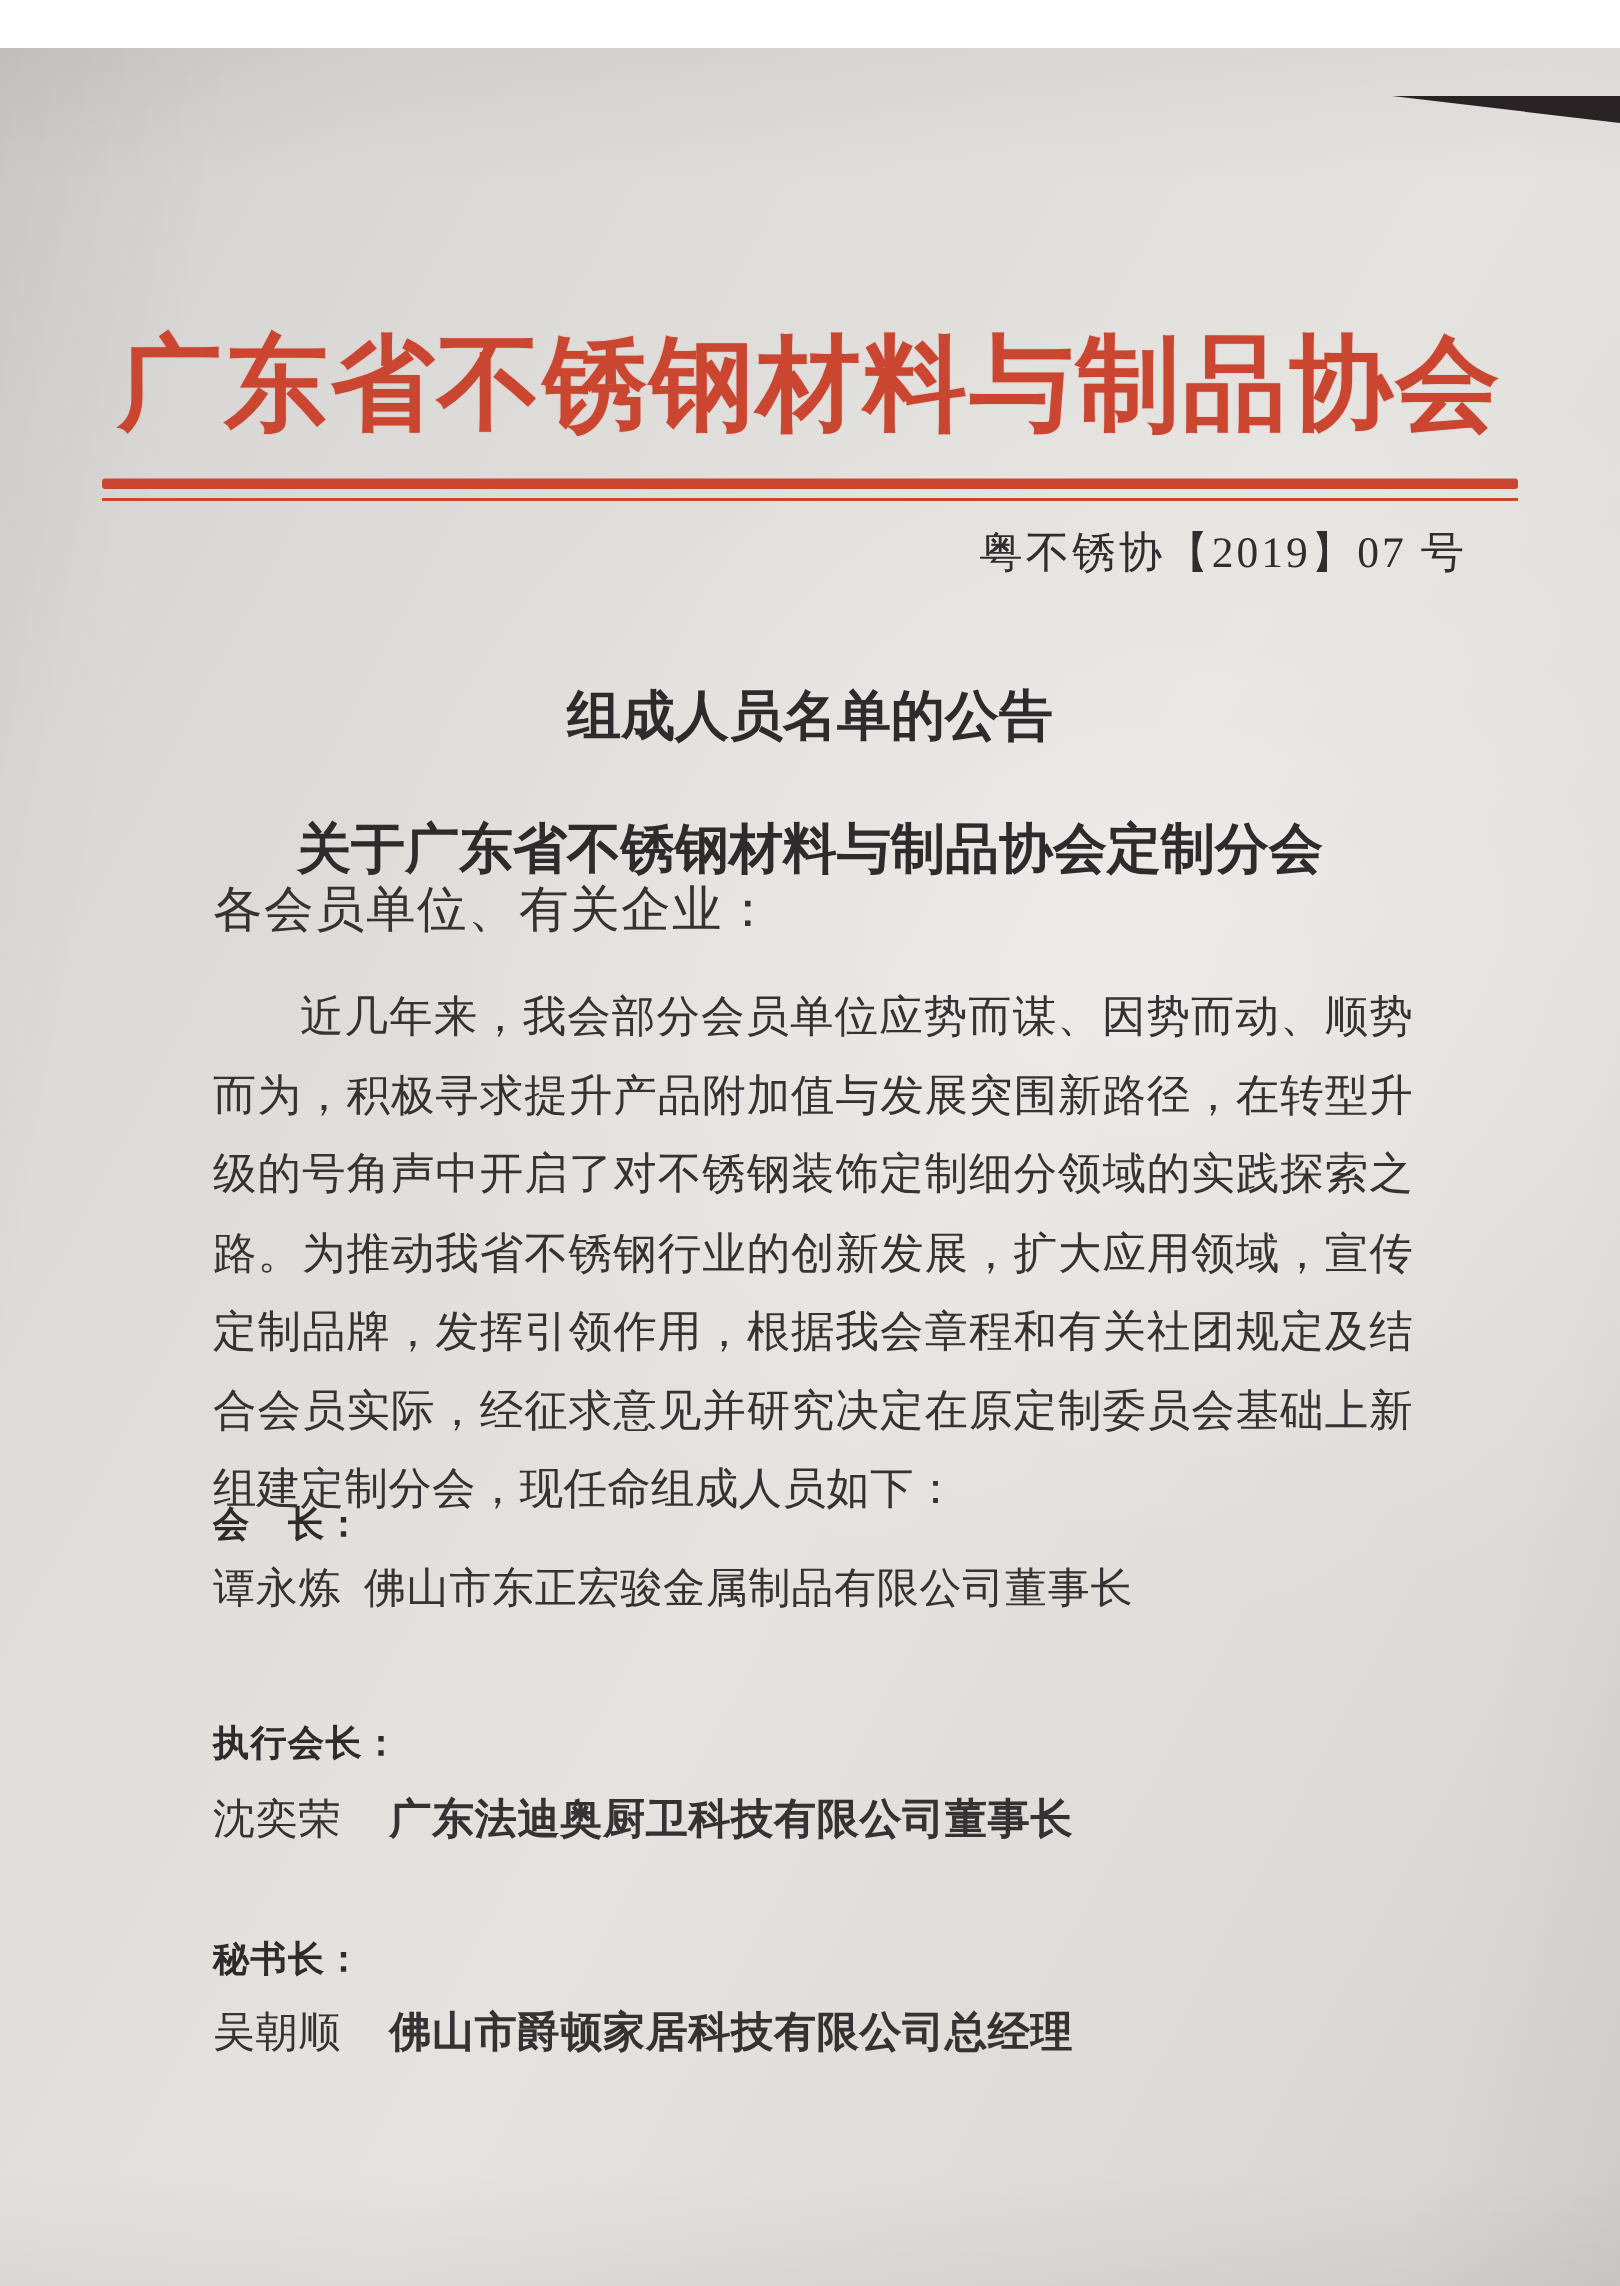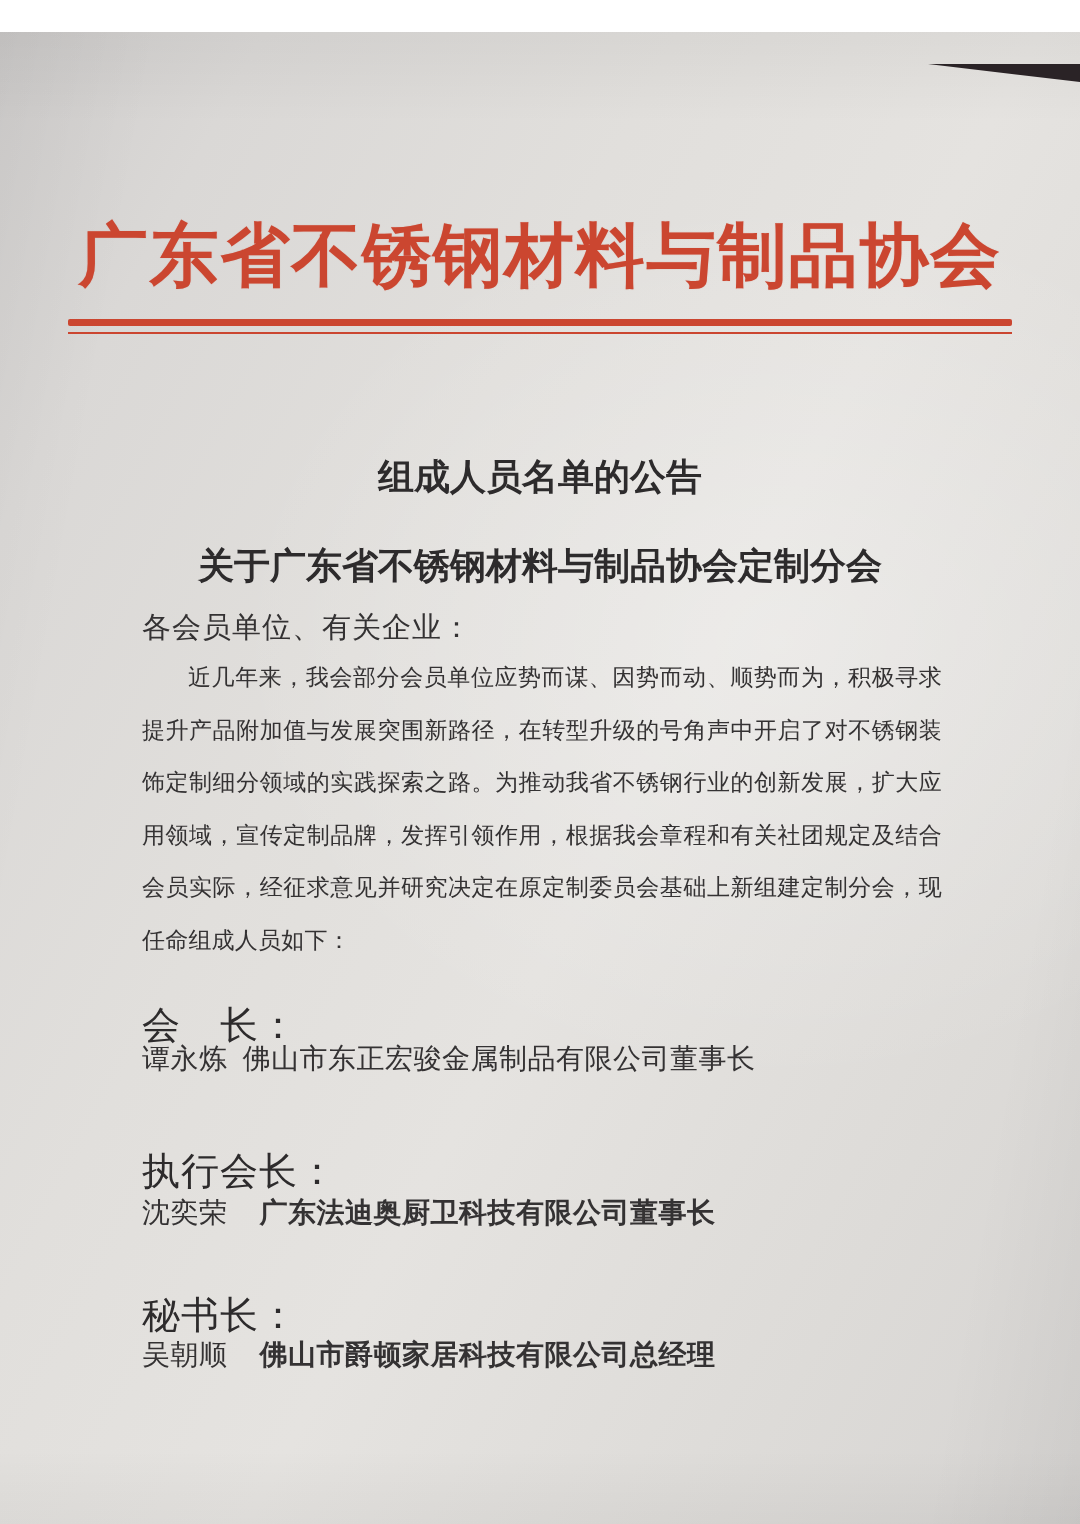--- a/index.html
+++ b/index.html
@@ -52,35 +52,35 @@
     color: #2f2d2e;
     white-space: nowrap;
   }
   .doc-title {
     position: absolute; top: 353px; left: 0; width: 1080px;
     text-align: center;
     font-size: 36px; font-weight: bold; line-height: 57px;
     color: #2d2b2c;
   }
   .salutation {
-    position: absolute; top: 544px; left: 142px;
-    font-size: 29px; letter-spacing: 1px;
+    position: absolute; top: 520px; left: 142px;
+    font-size: 33px; letter-spacing: 1px;
     color: #343233;
   }
   .body-paragraph {
     position: absolute; top: 588px; left: 142px; width: 800px;
-    font-size: 23px; line-height: 52.5px;
+    font-size: 29px; line-height: 52.5px;
     letter-spacing: 0.2px;
     text-align: justify; text-justify: inter-ideograph;
     text-indent: 2em;
     color: #343233;
   }
   .role-label {
     position: absolute; left: 142px;
-    font-size: 38px; font-weight: normal; letter-spacing: 1px;
+    font-size: 24px; font-weight: bold; letter-spacing: 1px;
     color: #2d2b2c;
     white-space: nowrap;
   }
   .person-line {
     position: absolute; left: 142px;
     font-size: 28px; letter-spacing: 0.5px;
     color: #343233;
     white-space: nowrap;
   }
   .person-line .company { margin-left: 15px; }
@@ -97,20 +97,21 @@
 
 <div class="paper">
 
   <div class="corner-shadow"></div>
 
   <div class="org-name">广东省不锈钢材料与制品协会</div>
 
   <div class="rule-thick"></div>
   <div class="rule-thin"></div>
 
+  <div class="doc-number">粤不锈协【2019】07 号</div>
 
   <div class="doc-title">
     <div>组成人员名单的公告</div>
     <div>关于广东省不锈钢材料与制品协会定制分会</div>
   </div>
 
   <div class="salutation">各会员单位、有关企业：</div>
 
   <div class="body-paragraph">近几年来，我会部分会员单位应势而谋、因势而动、顺势而为，积极寻求提升产品附加值与发展突围新路径，在转型升级的号角声中开启了对不锈钢装饰定制细分领域的实践探索之路。为推动我省不锈钢行业的创新发展，扩大应用领域，宣传定制品牌，发挥引领作用，根据我会章程和有关社团规定及结合会员实际，经征求意见并研究决定在原定制委员会基础上新组建定制分会，现任命组成人员如下：</div>
 

